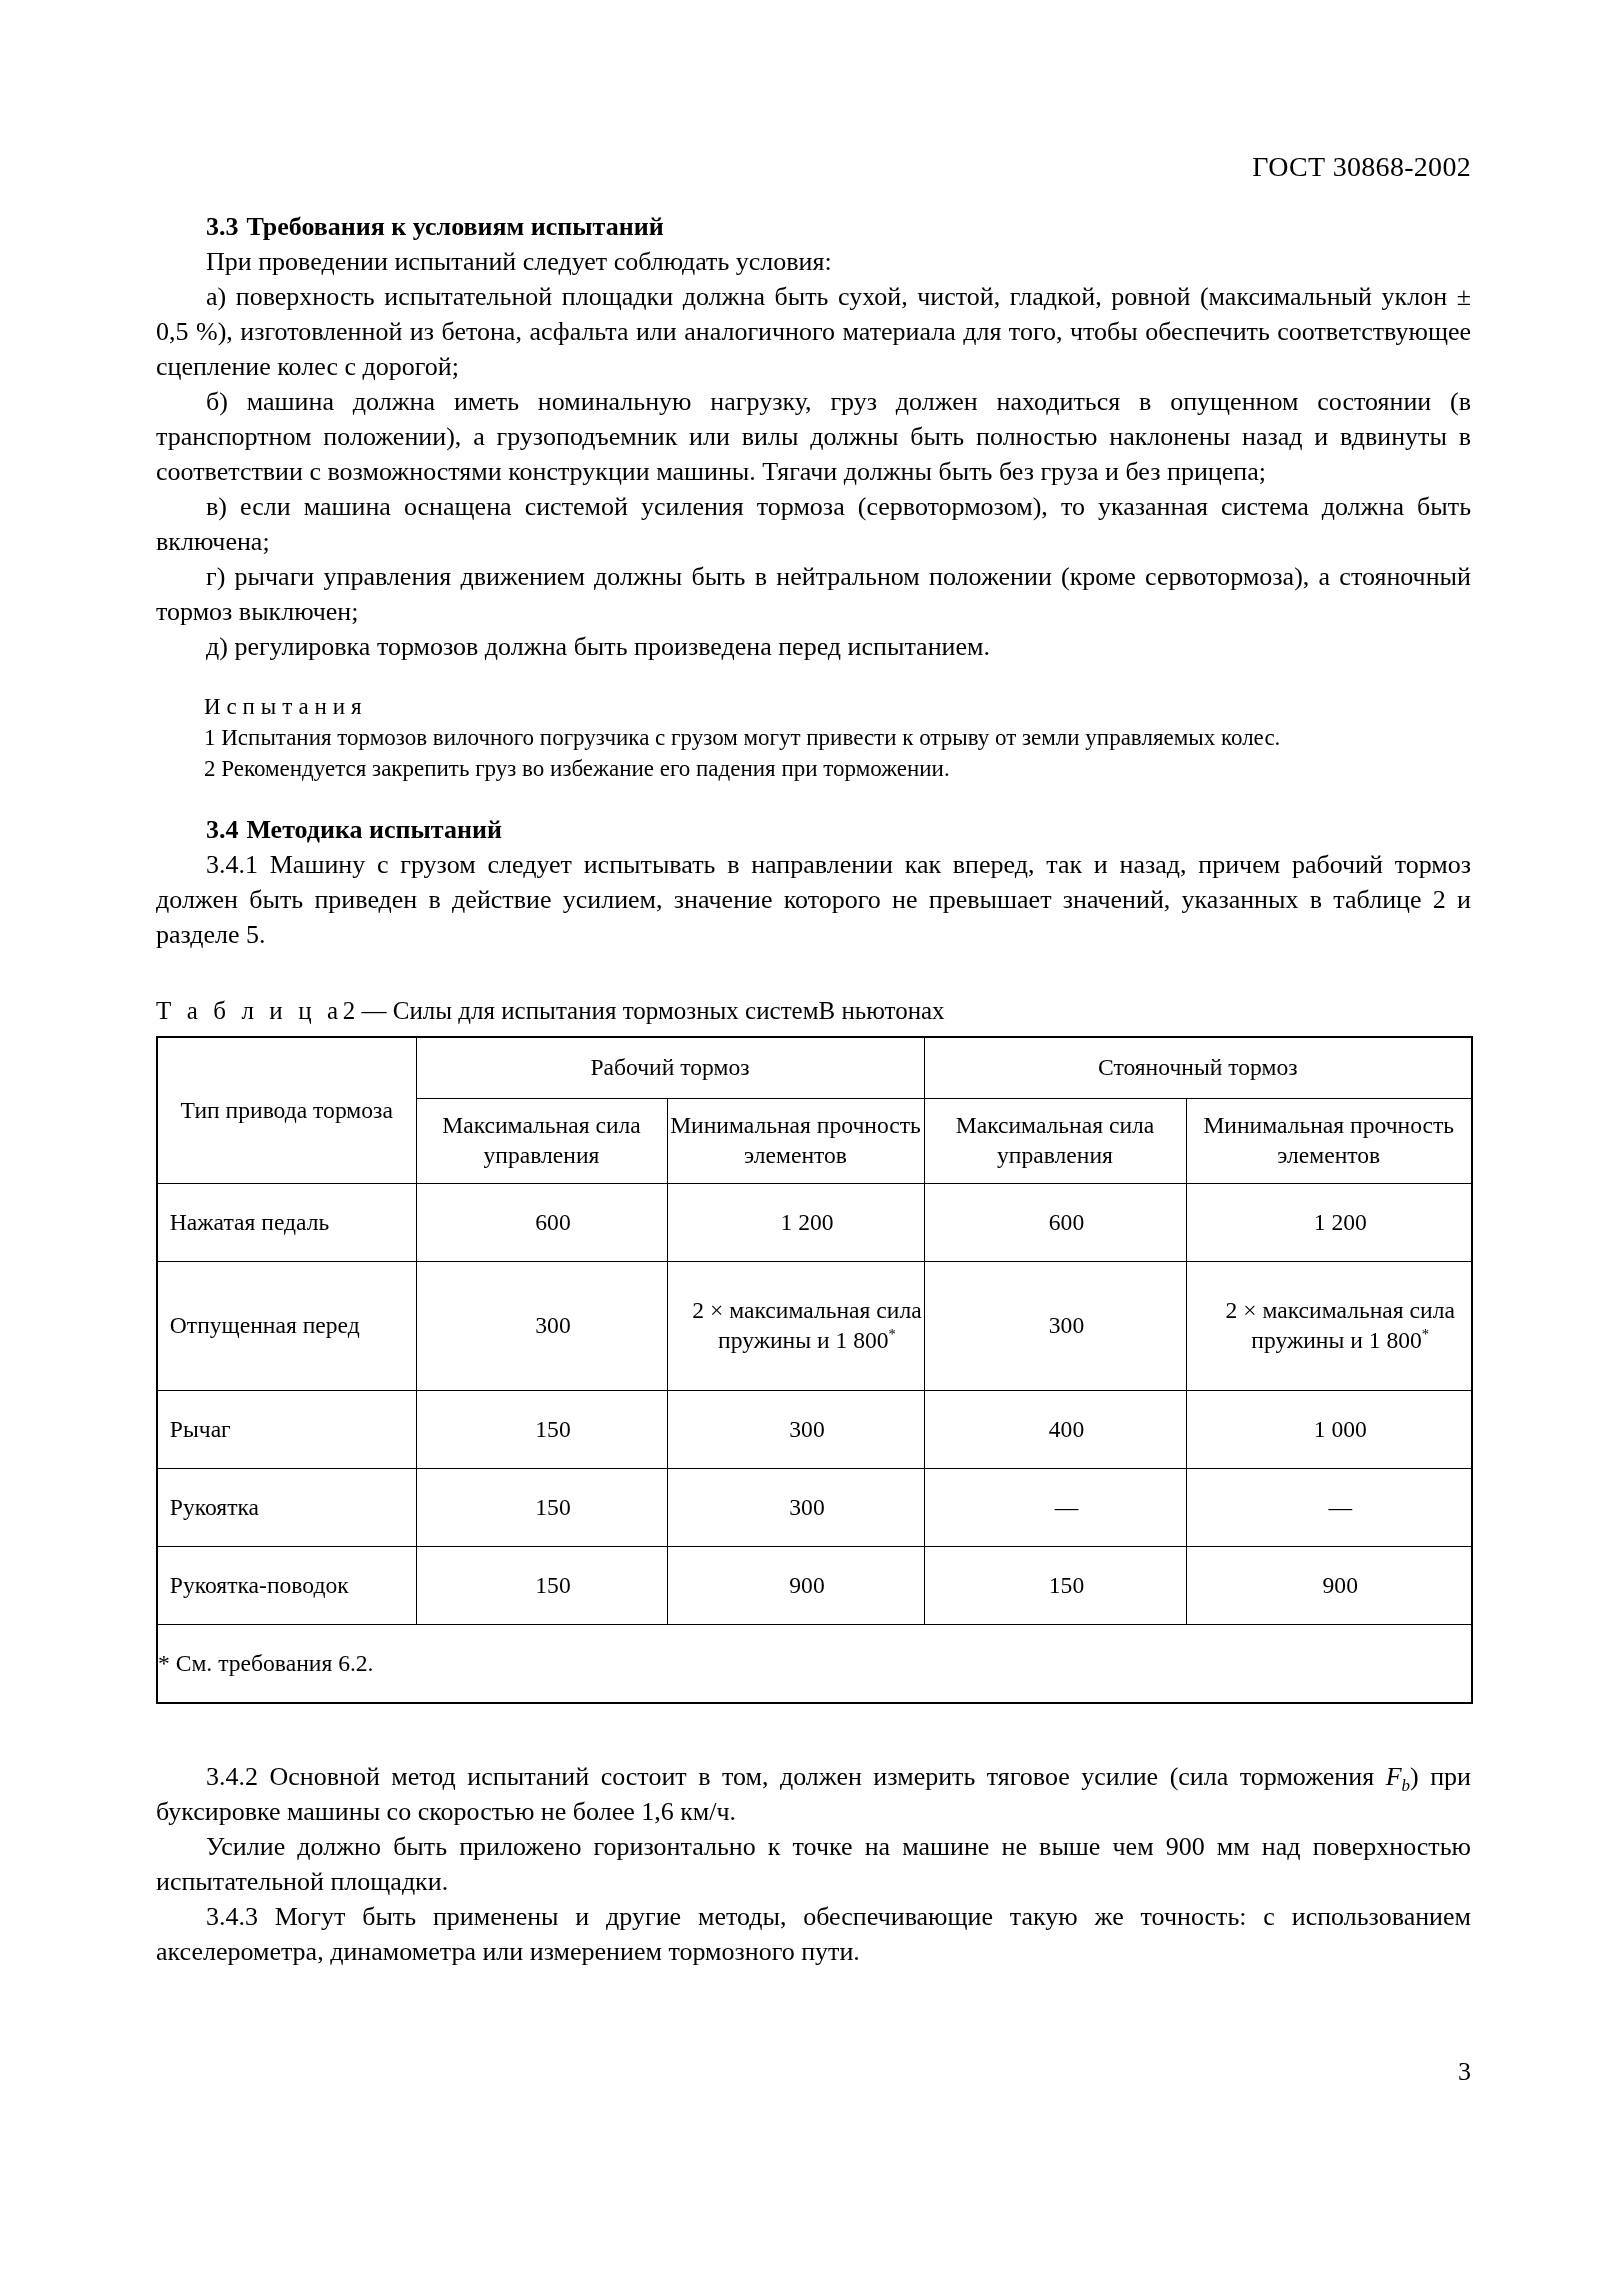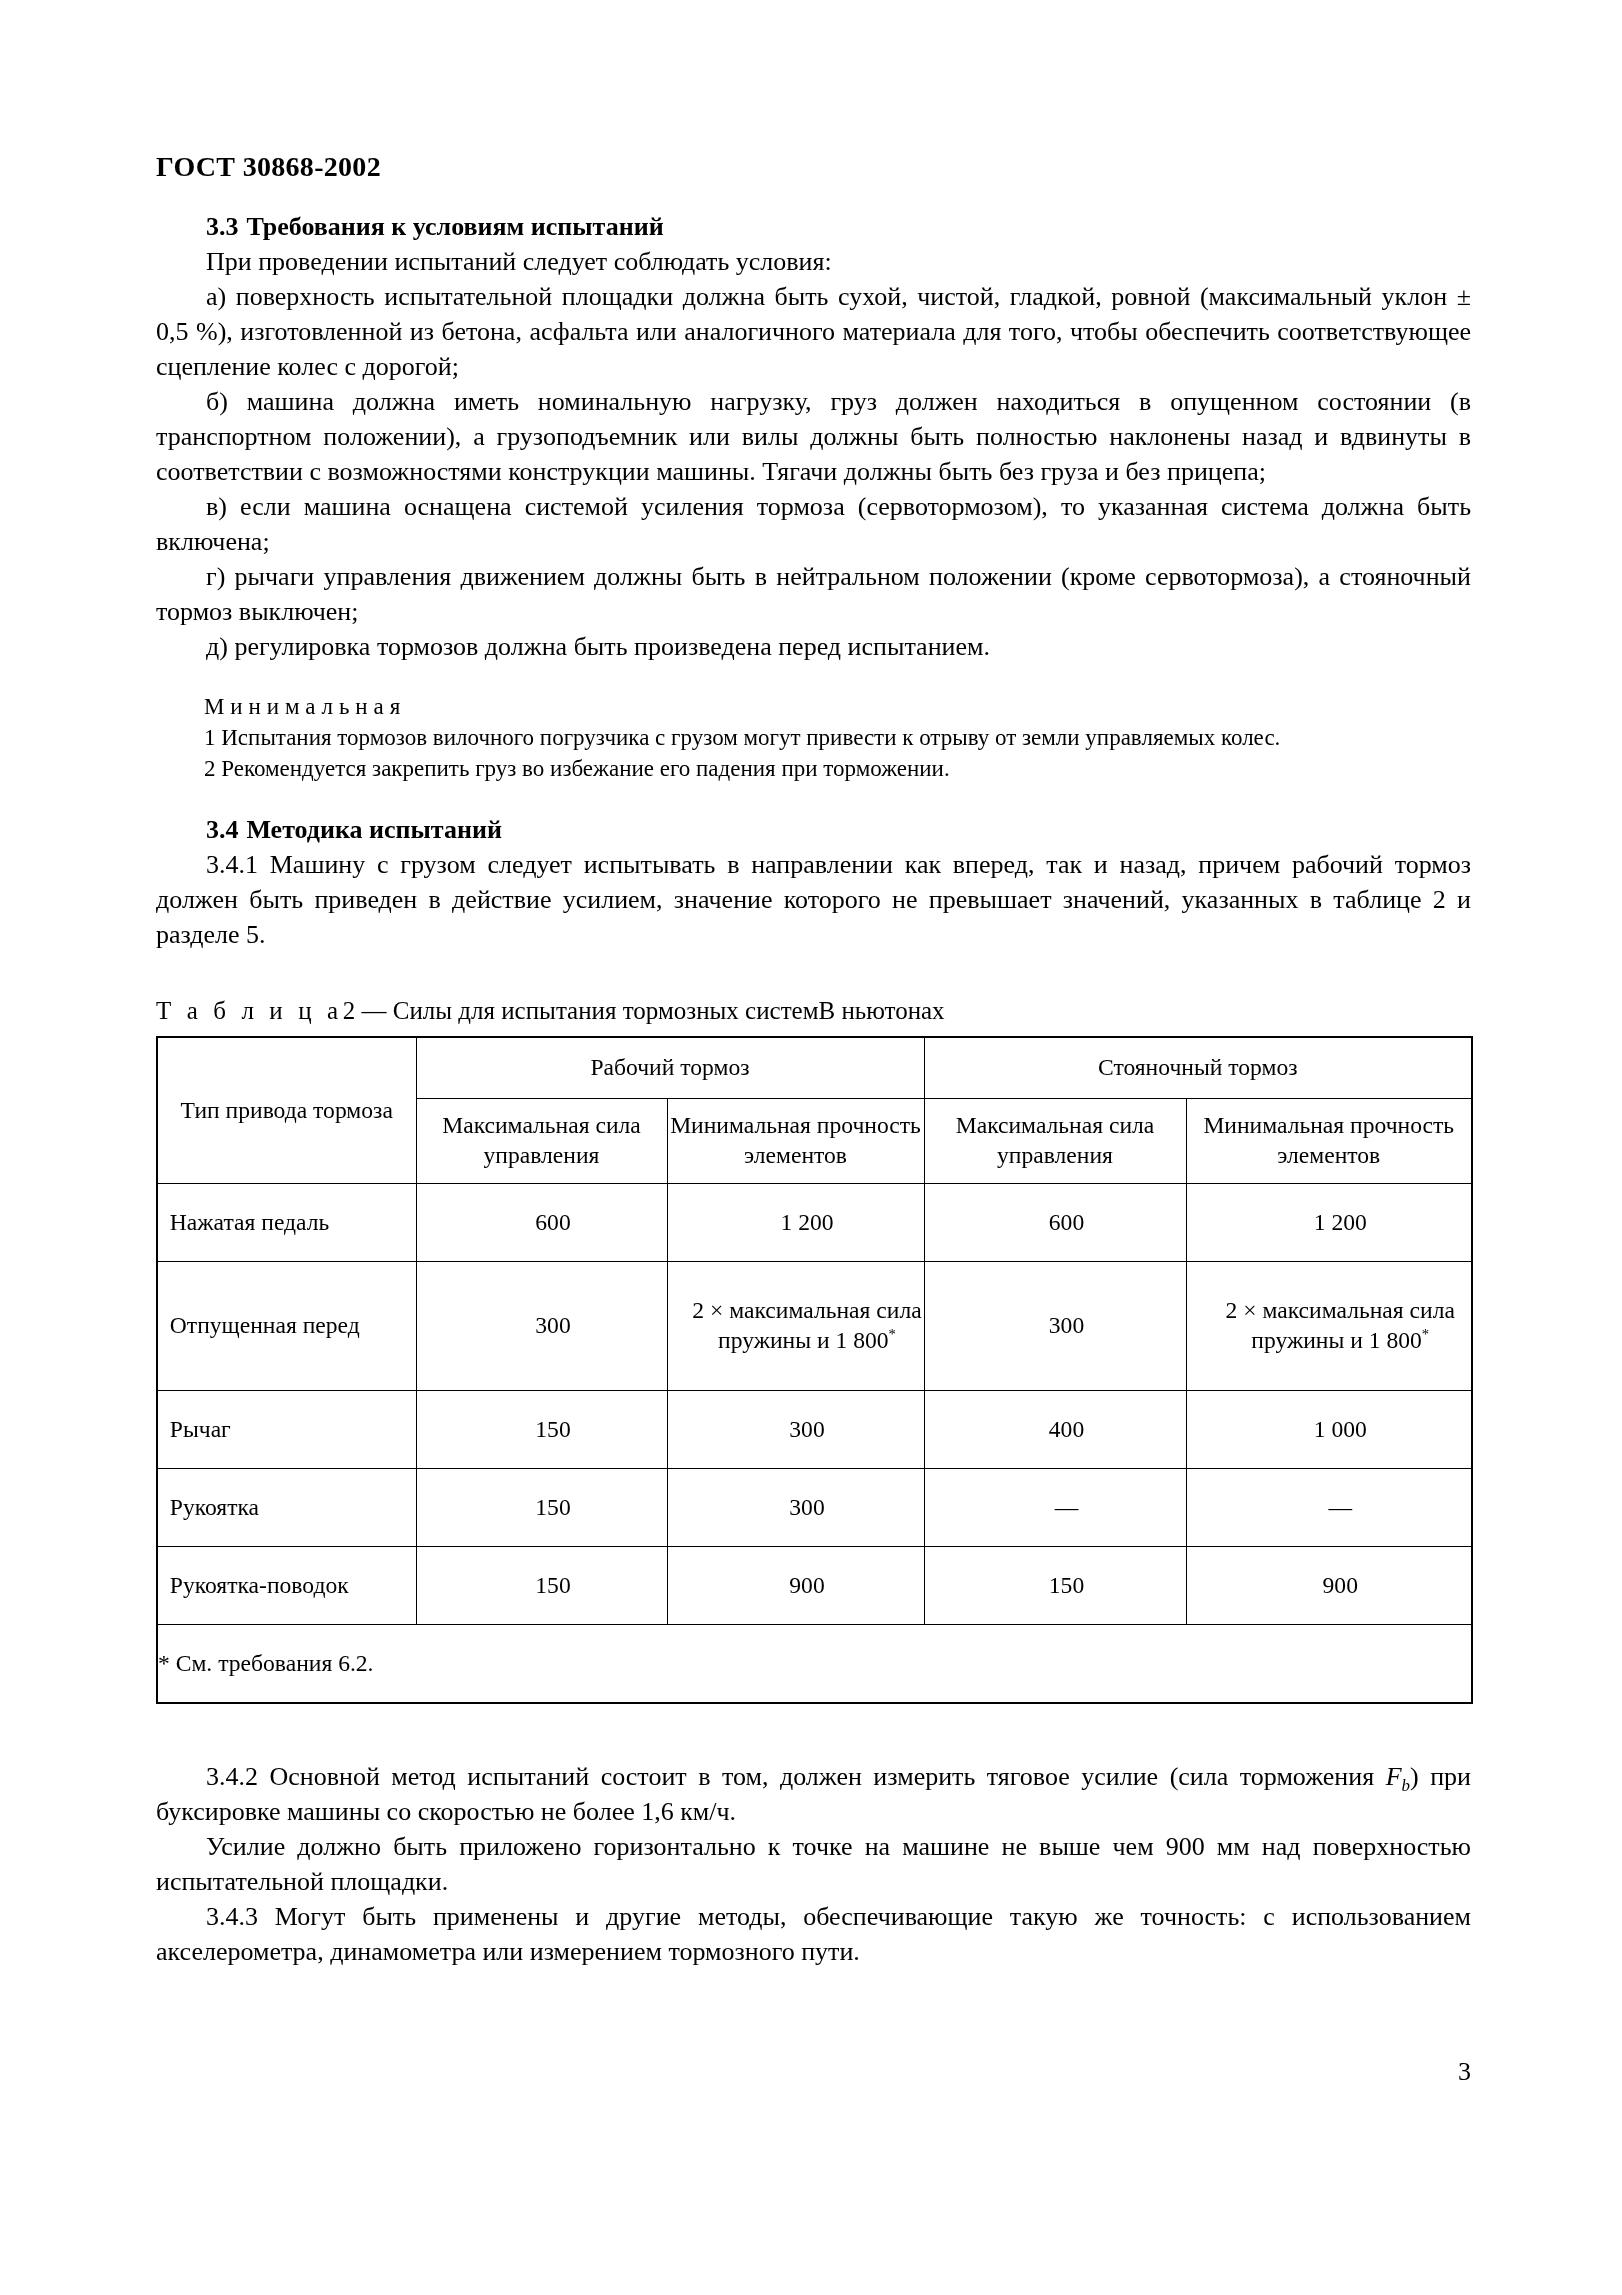--- a/index.html
+++ b/index.html
@@ -21,22 +21,23 @@
   .content {
     position: absolute;
     left: 156px;
     top: 0;
     width: 1315px;
   }
 
   
   .doc-header {
     margin-top: 152px;
+    text-align: right;
     font-size: 28px;
-    font-weight: bold;
+    font-weight: normal;
     letter-spacing: 0.3px;
     line-height: 1.1;
   }
 
   
   .body-text {
     margin-top: 26px;
     font-size: 26px;
     line-height: 35px;
     text-align: justify;
@@ -174,21 +175,21 @@
 
       <p class="para">а)  поверхность испытательной площадки должна быть сухой, чистой, гладкой, ровной (максимальный уклон ± 0,5 %), изготовленной из бетона, асфальта или аналогичного материала для того, чтобы обеспечить соответствующее сцепление колес с дорогой;</p>
       <p class="para">б)  машина должна иметь номинальную нагрузку, груз должен находиться в опущенном состоянии (в транспортном положении), а грузоподъемник или вилы должны быть полностью наклонены назад и вдвинуты в соответствии с возможностями конструкции машины. Тягачи должны быть без груза и без прицепа;</p>
       <p class="para">в)  если машина оснащена системой усиления тормоза (сервотормозом), то указанная система должна быть включена;</p>
       <p class="para">г) рычаги управления движением должны быть в нейтральном положении (кроме сервотормоза), а стояночный тормоз выключен;</p>
       <p class="para">д) регулировка тормозов должна быть произведена перед испытанием.</p>
 
       <div class="spacer-md"></div>
 
       <div class="notes">
-        <p class="notes-title">Минимальная</p>
+        <p class="notes-title">Испытания</p>
         <p class="note">1 Испытания тормозов вилочного погрузчика с  грузом могут привести к отрыву от земли управляемых колес.</p>
         <p class="note">2 Рекомендуется закрепить груз во избежание его падения при торможении.</p>
       </div>
 
       <div class="spacer-md"></div>
 
       <h3 class="section-head">
         <span class="num">3.4</span><span>Методика испытаний</span>
       </h3>
 

